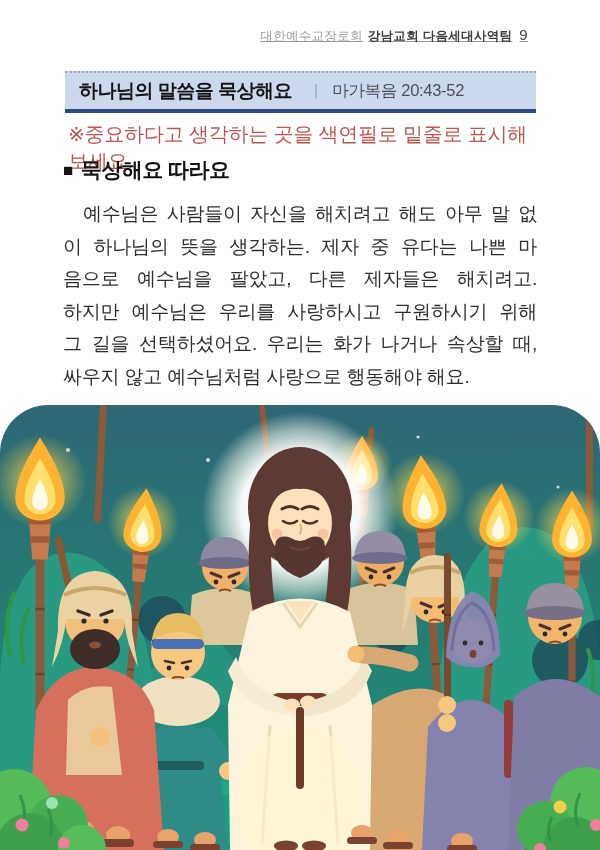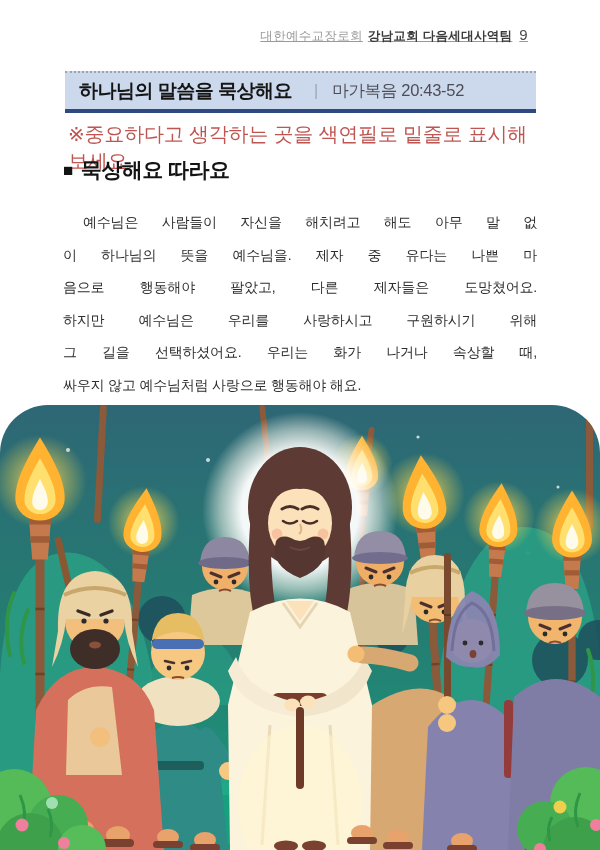--- a/index.html
+++ b/index.html
@@ -25,21 +25,21 @@
     position:absolute;left:68px;top:121px;width:470px;
     font-size:20px;color:#bf5551;letter-spacing:-0.2px;
   }
   .section-heading{
     position:absolute;left:63px;top:156px;font-size:21px;font-weight:bold;color:#141414;
     letter-spacing:-0.5px;
   }
   .section-heading .bullet{font-size:17px;margin-right:8px;position:relative;top:-1px;}
   .body-text{
     position:absolute;left:63px;top:198px;width:474px;
-    font-size:14px;color:#2e2e2e;letter-spacing:-0.2px;margin-top:8px;
+    font-size:19px;color:#2e2e2e;letter-spacing:-0.2px;
   }
   .body-text .line{
     display:block;height:32.5px;line-height:32.5px;
     text-align:justify;text-align-last:justify;white-space:nowrap;
   }
   .body-text .line.first{text-indent:20px;}
   .body-text .line.last{text-align-last:left;}
   .illustration{
     position:absolute;left:0;top:405px;width:600px;height:445px;
     border-radius:48px 48px 0 0;overflow:hidden;
@@ -60,22 +60,22 @@
 </div>
 
 <div class="note-line">※중요하다고 생각하는 곳을 색연필로 밑줄로 표시해 보세요.</div>
 
 <div class="section-heading">
   <span class="bullet">■</span><span>묵상해요 따라요</span>
 </div>
 
 <div class="body-text">
   <span class="line first">예수님은 사람들이 자신을 해치려고 해도 아무 말 없</span>
-  <span class="line">이 하나님의 뜻을 예수님을. 제자 중 유다는 나쁜 마</span>
-  <span class="line">음으로 행동해야 팔았고, 다른 제자들은 도망쳤어요.</span>
+  <span class="line">이 하나님의 뜻을 생각하는. 제자 중 유다는 나쁜 마</span>
+  <span class="line">음으로 예수님을 팔았고, 다른 제자들은 해치려고.</span>
   <span class="line">하지만 예수님은 우리를 사랑하시고 구원하시기 위해</span>
   <span class="line">그 길을 선택하셨어요. 우리는 화가 나거나 속상할 때,</span>
   <span class="line last">싸우지 않고 예수님처럼 사랑으로 행동해야 해요.</span>
 </div>
 
 <div class="illustration">
 <svg width="600" height="445" viewBox="0 0 600 445" xmlns="http://www.w3.org/2000/svg">
   <defs>
     <linearGradient id="sky" x1="0" y1="0" x2="0" y2="1">
       <stop offset="0" stop-color="#2e6775"></stop>

